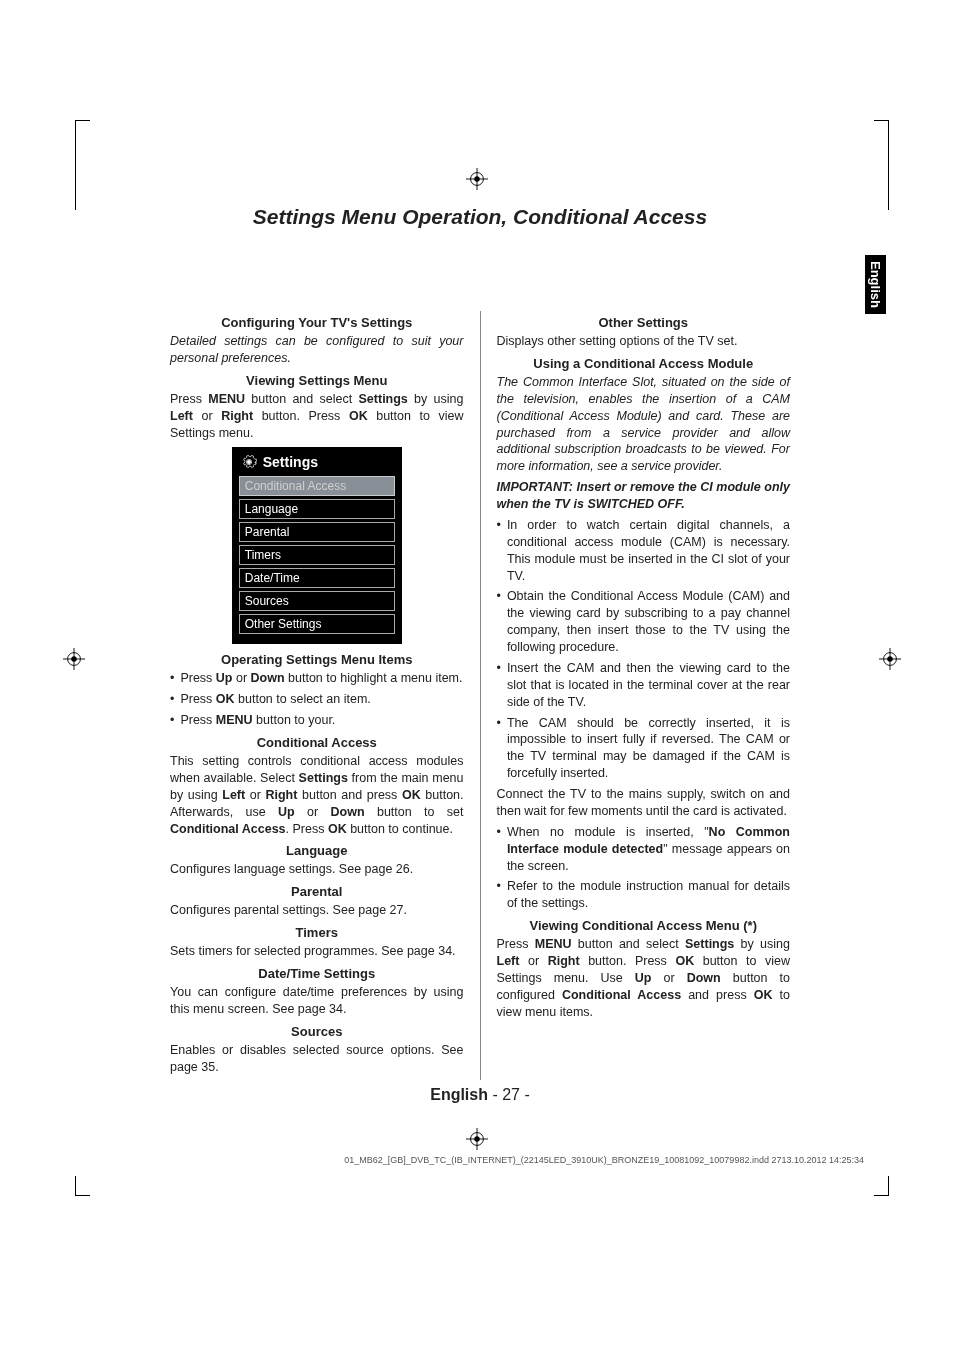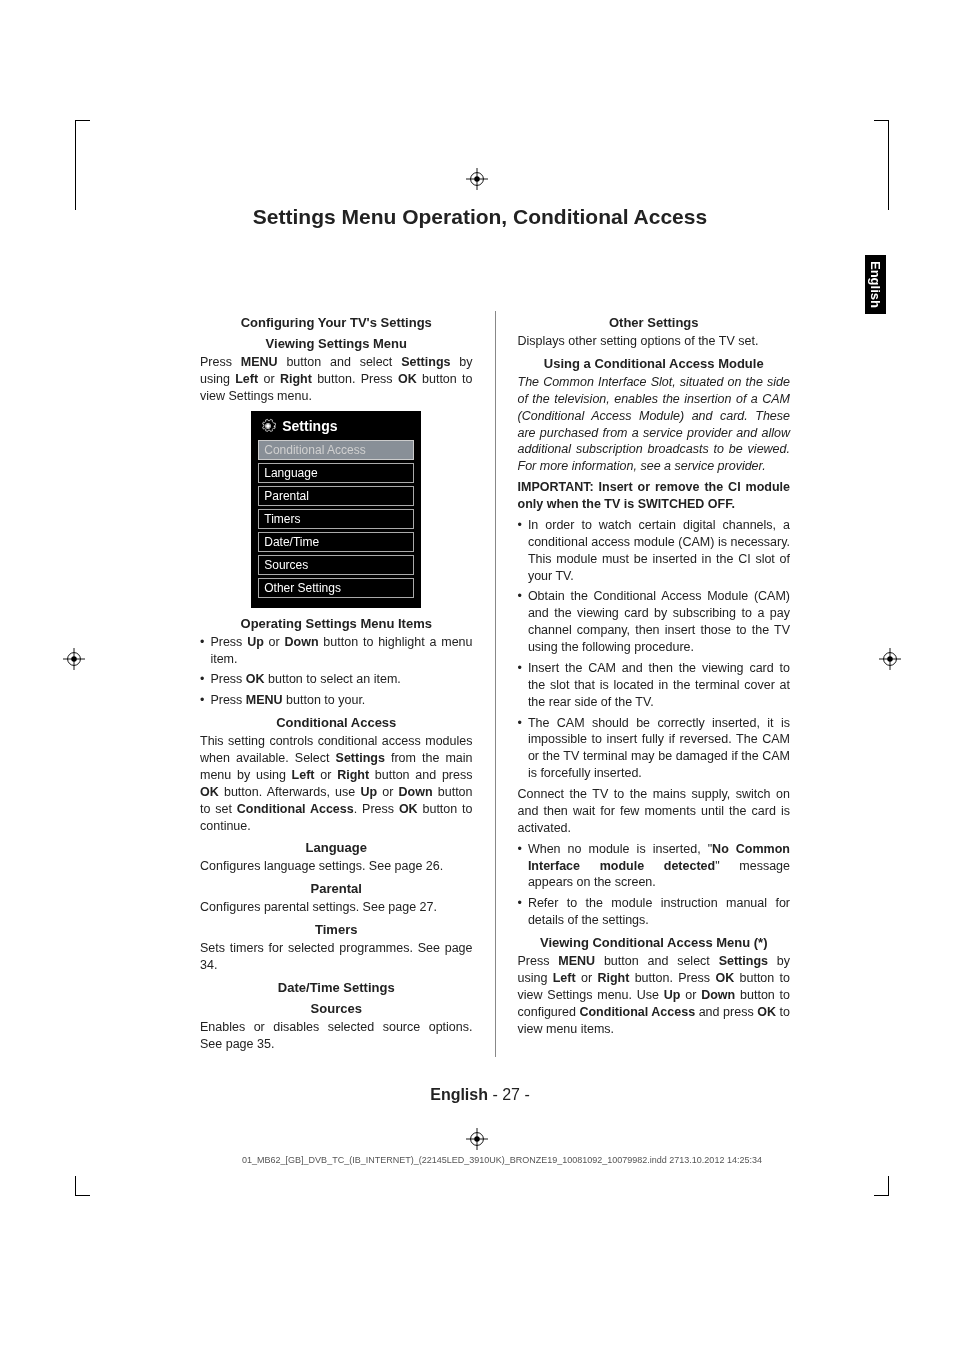--- a/index.html
+++ b/index.html
@@ -32,56 +32,56 @@
     position: absolute;
     left: 170px;
     top: 205px;
     width: 620px;
   }
   .page-title {
     text-align: center;
     font-weight: bold;
     font-size: 21px;
     margin-bottom: 80px;
+    font-style: italic;
   }
   .lang-tab {
     position: absolute;
     right: 68px;
     top: 255px;
     background: #000;
     color: #fff;
     font-weight: bold;
     font-size: 13px;
     padding: 6px 3px;
     writing-mode: vertical-rl;
   }
   .columns {
     display: flex;
-    gap: 22px;
-    margin-left: 30px;
+    gap: 16px;
   }
   .col { flex: 1; }
   .divider {
     width: 1px;
     background: #888;
     margin-top: 2px;
   }
   .sec-head {
     font-weight: bold;
     text-align: center;
     font-size: 13px;
     margin: 6px 0 3px 0;
   }
   .para {
     text-align: justify;
     line-height: 1.35;
     margin-bottom: 4px;
   }
   .para-italic { font-style: italic; }
-  .bold-italic { font-weight: bold; }
+  .bold-italic { font-style: italic; font-weight: bold; }
   .bullet-row {
     display: flex;
     gap: 6px;
     text-align: justify;
     line-height: 1.35;
     margin-bottom: 4px;
   }
   .bullet-row .dot { flex: 0 0 auto; }
   .bullet-row .txt { flex: 1; }
   .no-common { font-weight: bold; }
@@ -126,21 +126,21 @@
     font-size: 16px;
   }
   .footer b { font-weight: bold; }
 
   .print-meta {
     position:absolute;
     left: 140px;
     right: 90px;
     bottom: 186px;
     display:flex;
-    justify-content: center;
+    justify-content: flex-end;
     font-size: 9px;
     color:#555;
   }
 </style>
 </head>
 <body>
 
 <div class="crop-frame crop-top"></div>
 <div class="crop-frame crop-top-r"></div>
 <div class="crop-frame crop-bot"></div>
@@ -181,20 +181,21 @@
 
 <div class="lang-tab">English</div>
 
 <div class="page">
   <div class="page-title">Settings Menu Operation, Conditional Access</div>
 
   <div class="columns">
 
     <div class="col">
       <div class="sec-head">Configuring Your TV's Settings</div>
+      <div class="para para-italic">Detailed settings can be configured to suit your personal preferences.</div>
 
       <div class="sec-head">Viewing Settings Menu</div>
       <div class="para">
         <span>Press </span><b>MENU</b><span> button and select </span><b>Settings</b><span> by using </span><b>Left</b><span> or </span><b>Right</b><span> button. Press </span><b>OK</b><span> button to view Settings menu.</span>
       </div>
 
       <div class="settings-menu">
         <div class="settings-title">
           <span class="gear">
             <svg viewBox="0 0 24 24" width="16" height="16" fill="#fff">
@@ -237,20 +238,21 @@
       <div class="sec-head">Language</div>
       <div class="para">Configures language settings. See page 26.</div>
 
       <div class="sec-head">Parental</div>
       <div class="para">Configures parental settings. See page 27.</div>
 
       <div class="sec-head">Timers</div>
       <div class="para">Sets timers for selected programmes. See page 34.</div>
 
       <div class="sec-head">Date/Time Settings</div>
+      <div class="para">You can configure date/time preferences by using this menu screen. See page 34.</div>
 
       <div class="sec-head">Sources</div>
       <div class="para">Enables or disables selected source options. See page 35.</div>
     </div>
 
     <div class="divider"></div>
 
     <div class="col">
       <div class="sec-head">Other Settings</div>
       <div class="para">Displays other setting options of the TV set.</div>

